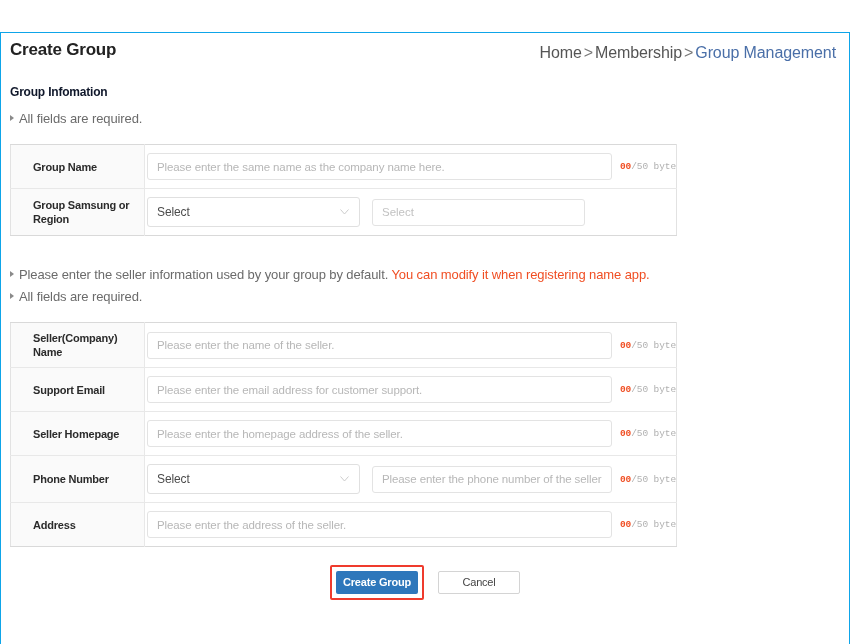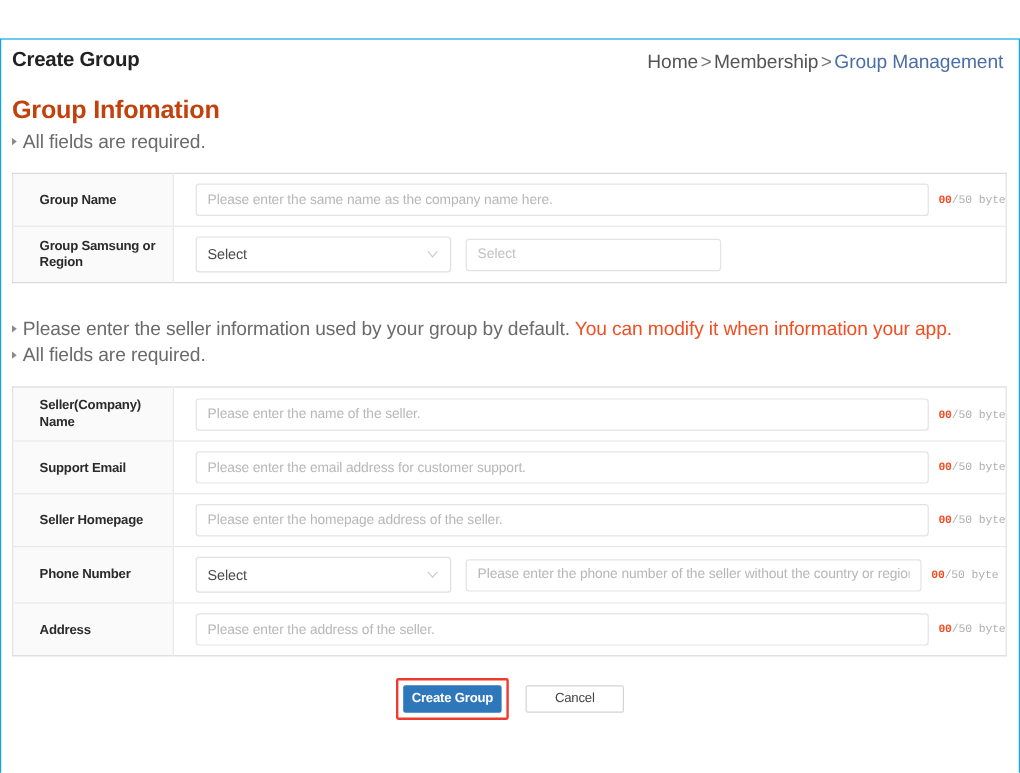--- a/index.html
+++ b/index.html
@@ -43,56 +43,56 @@
     font-size: 16px;
     color: #555555;
     white-space: nowrap;
     letter-spacing: -0.1px;
   }
   .breadcrumb .crumb-sep { margin: 0 2px; color: #777; }
   .breadcrumb .crumb-current { color: #4a6fa8; }
 
   
   .section-title {
-    font-size: 21px;
+    font-size: 12px;
     font-weight: bold;
-    color: #c2410c;
+    color: #0f172a;
     letter-spacing: -0.2px;
     margin: 0;
     line-height: 20px;
   }
   .sec1-title { margin-top: 15px; }
   .sec2-title { margin-top: 0; }
 
   
   .notes { margin-top: 9px; }
   .note {
     position: relative;
-    font-size: 16px;
+    font-size: 13px;
     color: #6b6b6b;
     line-height: 15px;
     padding-left: 9px;
     margin-bottom: 7px;
     letter-spacing: -0.1px;
   }
   .note:last-child { margin-bottom: 0; }
   .note .tri {
     position: absolute;
     left: 0;
     top: 4px;
     width: 0; height: 0;
     border-left: 4px solid #8a8a8a;
     border-top: 3px solid transparent;
     border-bottom: 3px solid transparent;
   }
   .note .hl { color: #f04e23; }
 
   
   .form-table {
-    width: 829px;
+    width: 667px;
     border-collapse: collapse;
     border-top: 1px solid #d9d9d9;
     border-bottom: 1px solid #d9d9d9;
     border-left: 1px solid #e2e2e2;
     border-right: 1px solid #e2e2e2;
     table-layout: fixed;
   }
   .form-table tr { border-bottom: 1px solid #e8e8e8; }
   .form-table tr:last-child { border-bottom: none; }
   .form-table th {
@@ -102,21 +102,21 @@
     text-align: left;
     padding: 8px 0 8px 22px;
     font-size: 11px;
     font-weight: bold;
     color: #2b2b2b;
     line-height: 14px;
     vertical-align: middle;
     letter-spacing: -0.2px;
   }
   .form-table td {
-    padding: 8px 0 8px 18px;
+    padding: 8px 0 8px 2px;
     vertical-align: middle;
     background: #ffffff;
   }
   .field-row { display: flex; align-items: center; }
 
   .txt-input {
     height: 27px;
     border: 1px solid #e3e3e3;
     border-radius: 3px;
     background: #ffffff;
@@ -283,21 +283,21 @@
     </tr>
   </tbody>
     </table>
 
   <div class="sp-22"></div>
 
 
   <div class="notes">
     <div class="note">
       <span class="tri"></span>
-      <span>Please enter the seller information used by your group by default. </span><span class="hl">You can modify it when information your app.</span>
+      <span>Please enter the seller information used by your group by default. </span><span class="hl">You can modify it when registering name app.</span>
     </div>
     <div class="note">
       <span class="tri"></span>
       <span>All fields are required.</span>
     </div>
   </div>
 
   <div class="sp-18"></div>
 
   <table class="form-table">

